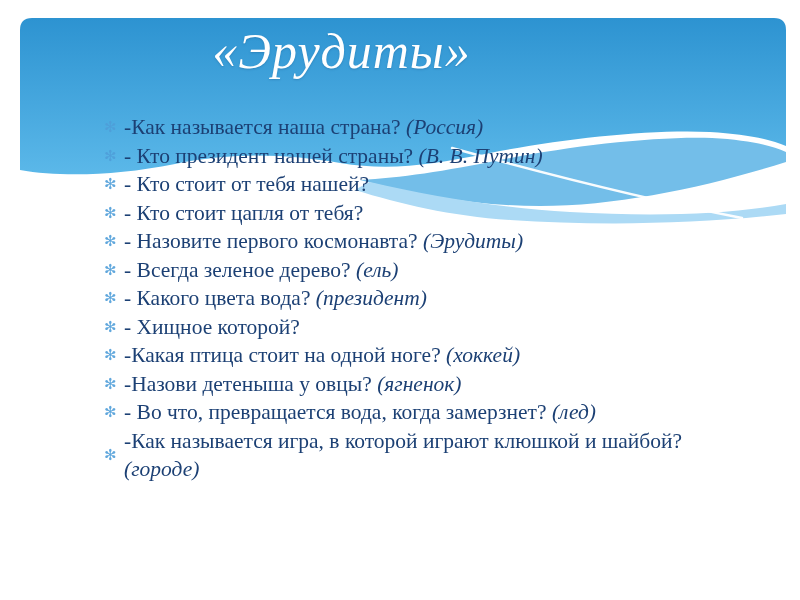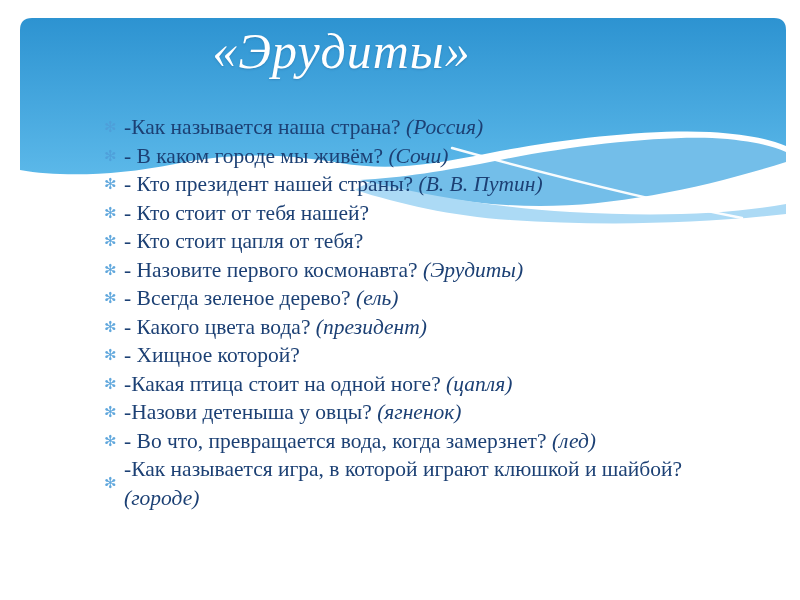--- a/index.html
+++ b/index.html
@@ -109,24 +109,20 @@
 
   <h1 class="slide-title">«Эрудиты»</h1>
 
   <ul class="questions" id="question-list">
       <li>
         <span class="bullet">✻</span>
         <span class="q-text">-Как называется наша страна? <em>(Россия)</em></span>
       </li>
       <li>
         <span class="bullet">✻</span>
-        <span class="q-text">- В каком городе мы живём? <em>(Сочи)</em></span>
-      </li>
-      <li>
-        <span class="bullet">✻</span>
         <span class="q-text">- Кто президент нашей страны? <em>(В. В. Путин)</em></span>
       </li>
       <li>
         <span class="bullet">✻</span>
         <span class="q-text">- Кто стоит от тебя нашей?</span>
       </li>
       <li>
         <span class="bullet">✻</span>
         <span class="q-text">- Кто стоит цапля от тебя?</span>
       </li>
@@ -141,21 +137,21 @@
       <li>
         <span class="bullet">✻</span>
         <span class="q-text">- Какого цвета вода? <em>(президент)</em></span>
       </li>
       <li>
         <span class="bullet">✻</span>
         <span class="q-text">- Хищное которой?</span>
       </li>
       <li>
         <span class="bullet">✻</span>
-        <span class="q-text">-Какая птица стоит на одной ноге? <em>(цапля)</em></span>
+        <span class="q-text">-Какая птица стоит на одной ноге? <em>(хоккей)</em></span>
       </li>
       <li>
         <span class="bullet">✻</span>
         <span class="q-text">-Назови детеныша у овцы? <em>(ягненок)</em></span>
       </li>
       <li>
         <span class="bullet">✻</span>
         <span class="q-text">- Во что, превращается вода, когда замерзнет? <em>(лед)</em></span>
       </li>
       <li>

